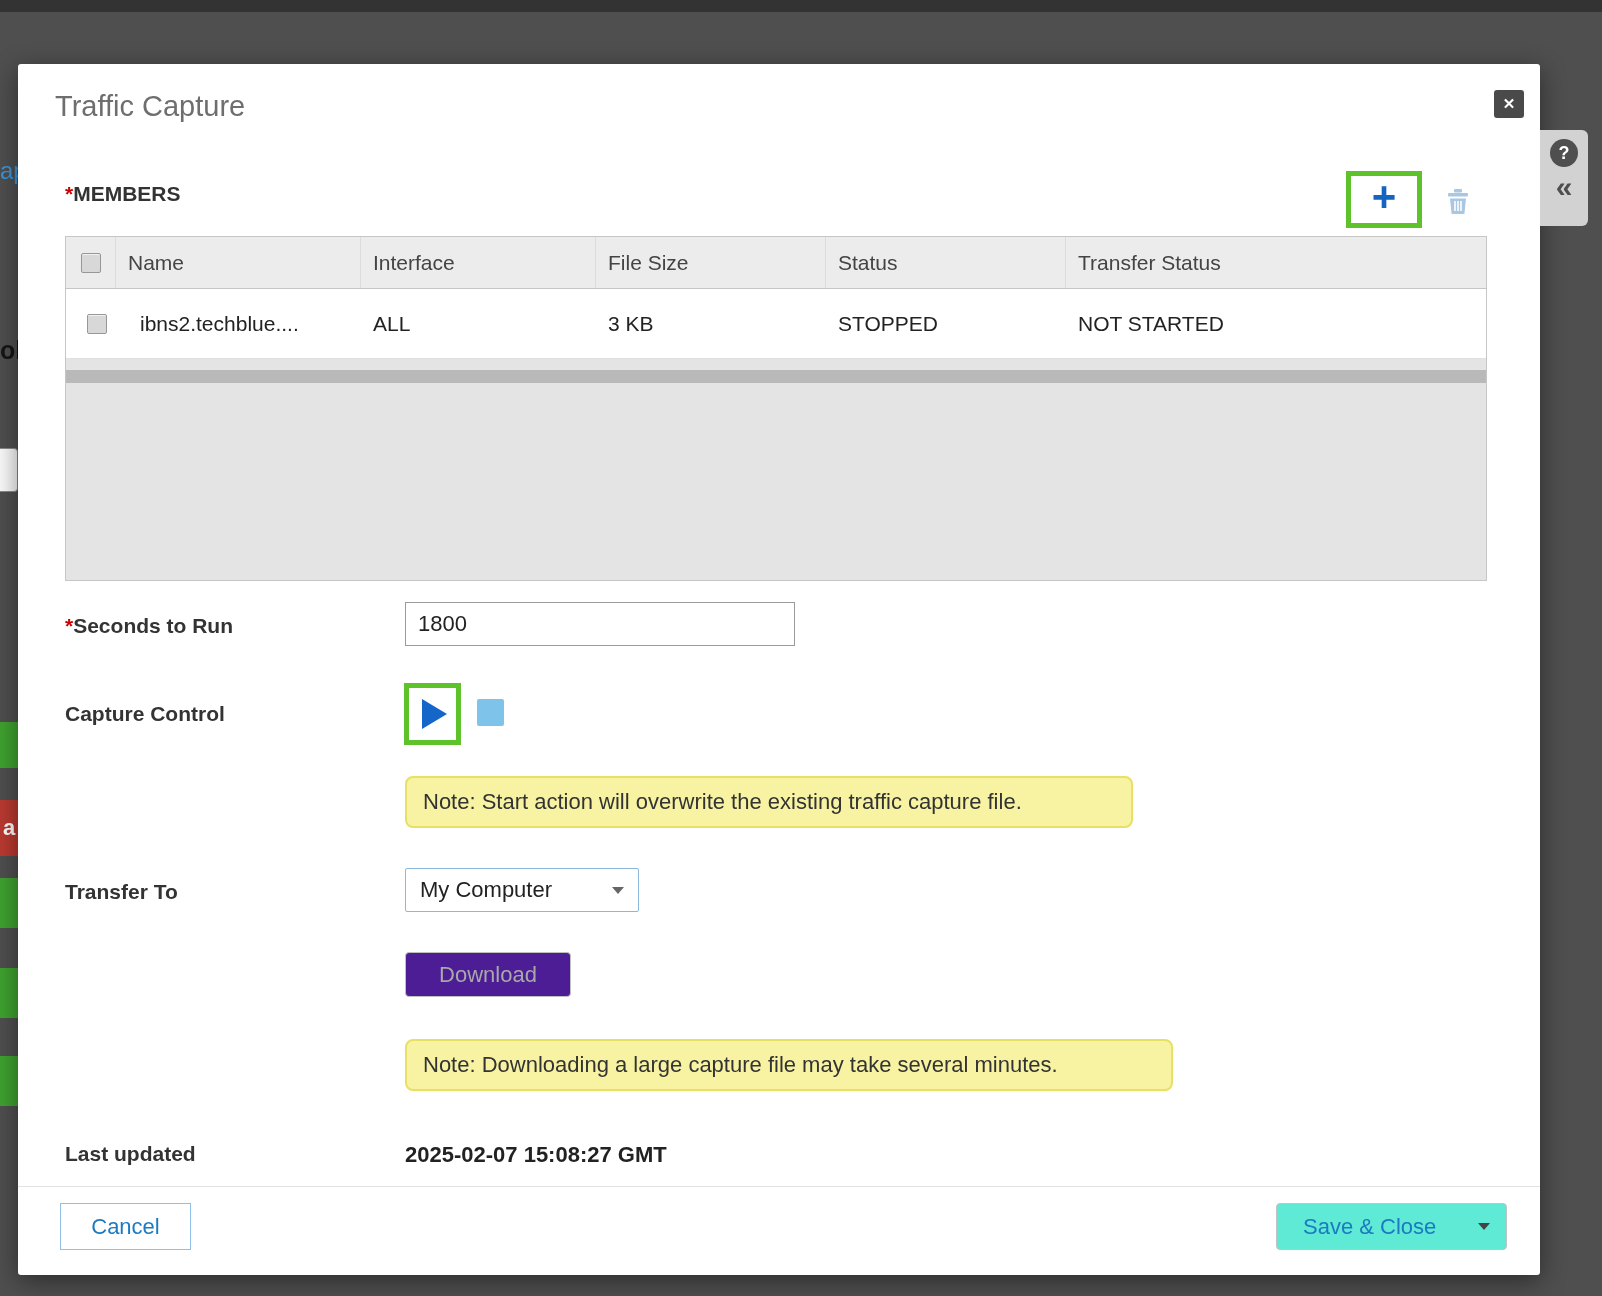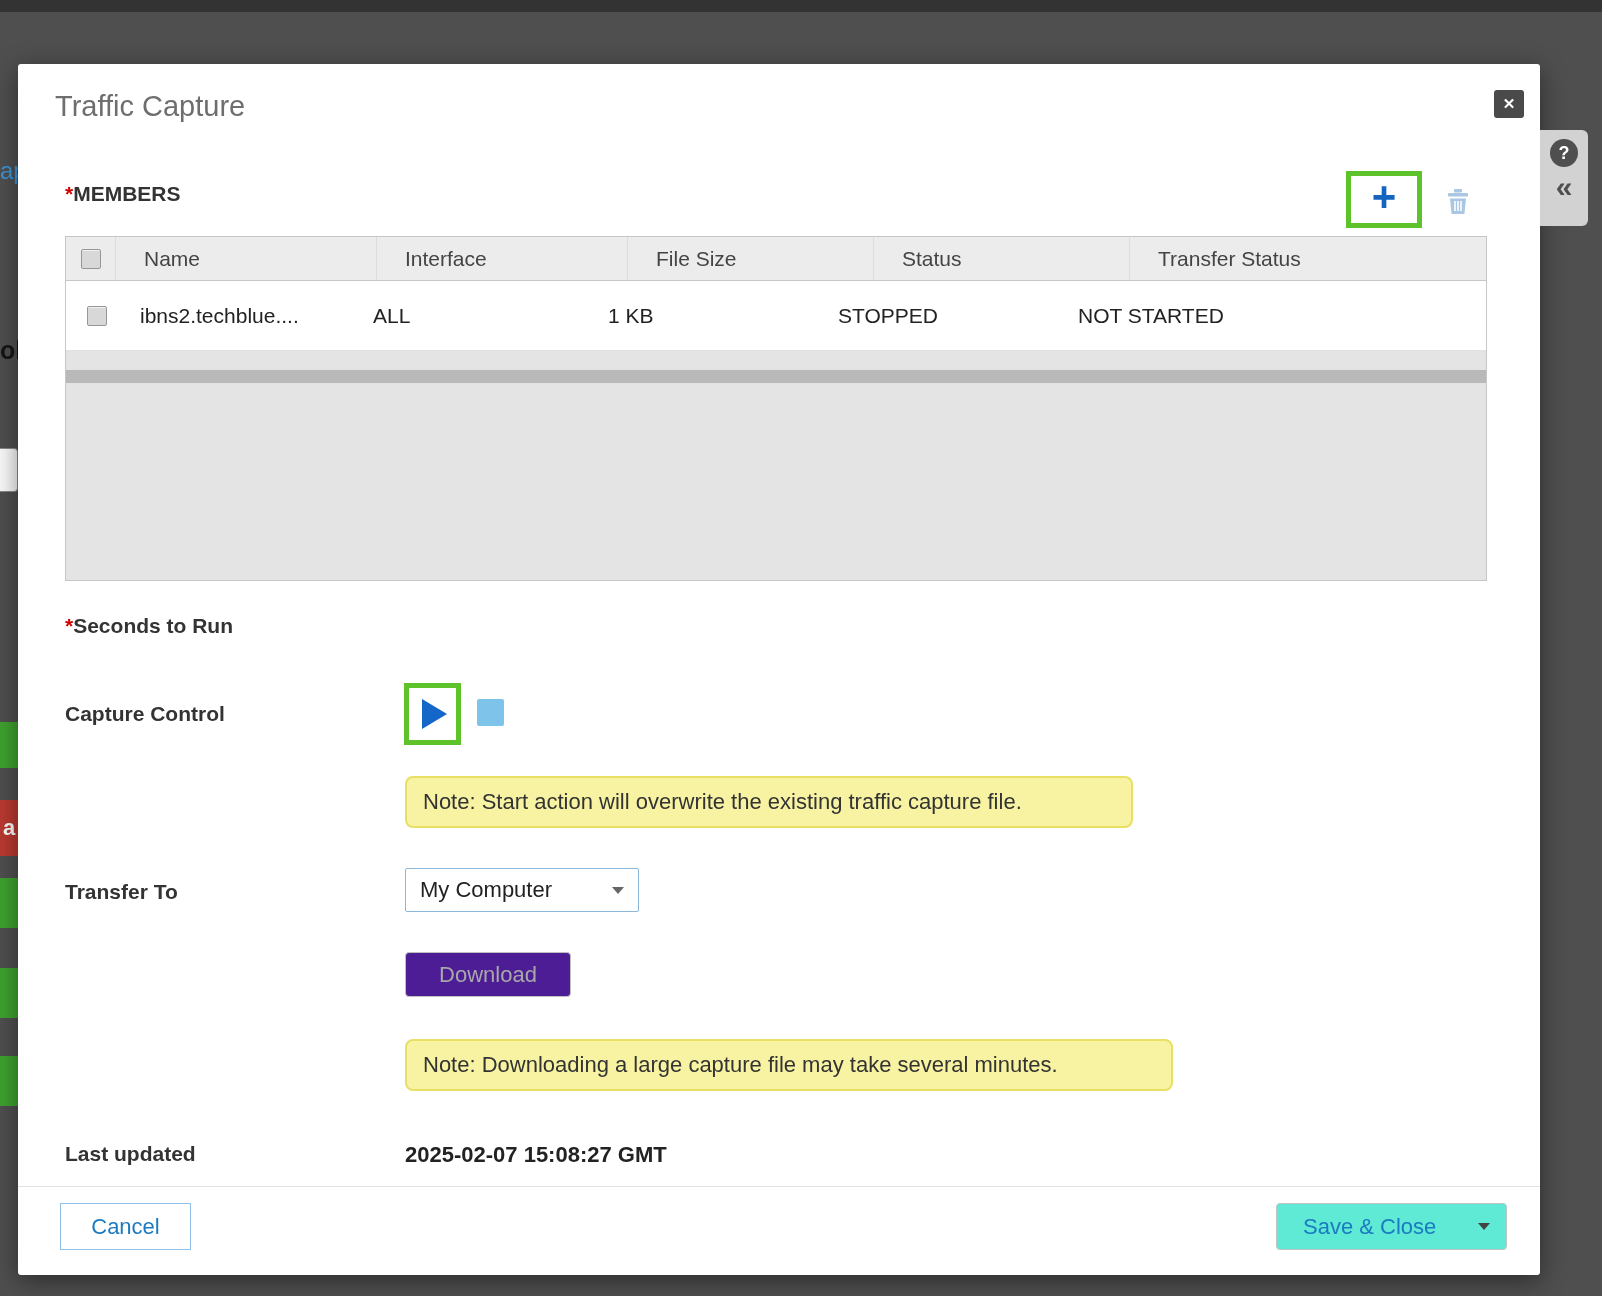--- a/index.html
+++ b/index.html
@@ -32,21 +32,21 @@
   .add-annotation { position:absolute; left:1328px; top:107px; width:76px; height:57px; border:5px solid #5ec22b; display:flex; align-items:center; justify-content:center; }
   .add-icon { color:#1565c0; font-size:42px; font-weight:bold; line-height:1; margin-top:-5px; cursor:pointer; }
   .trash-btn { position:absolute; left:1426px; top:122px; width:28px; height:30px; cursor:pointer; }
 
   .side-tab { position:absolute; left:1540px; top:130px; width:48px; height:96px; background:#d2d2d2; border-radius:0 6px 6px 0; display:flex; flex-direction:column; align-items:center; padding-top:9px; gap:7px; }
   .help-icon { width:28px; height:28px; border-radius:50%; background:#4f4f4f; color:#fff; font-size:18px; font-weight:bold; display:flex; align-items:center; justify-content:center; cursor:pointer; }
   .collapse-icon { color:#4f4f4f; font-size:30px; font-weight:bold; line-height:26px; cursor:pointer; }
 
   
   .members-table { position:absolute; left:47px; top:172px; width:1422px; height:345px; border:1px solid #c6c6c6; background:#e4e4e4; }
-  .thead { display:flex; height:44px; background:#ececec; border-bottom:1px solid #c6c6c6;gap:16px; }
+  .thead { display:flex; height:52px; background:#ececec; border-bottom:1px solid #c6c6c6; }
   .th { display:flex; align-items:center; padding-left:12px; font-size:21px; color:#444; border-right:1px solid #dcdcdc; }
   .th:last-child { border-right:none; }
   .c-check { width:50px; justify-content:center; padding-left:0; }
   .c-name { width:245px; }
   .c-if { width:235px; }
   .c-size { width:230px; }
   .c-status { width:240px; }
   .c-transfer { flex:1; }
   .trow { display:flex; height:70px; background:#fff; border-bottom:1px solid #e0e0e0; }
   .td { display:flex; align-items:center; padding-left:12px; font-size:21px; color:#222; }
@@ -128,30 +128,31 @@
         <div class="th c-size">File Size</div>
         <div class="th c-status">Status</div>
         <div class="th c-transfer">Transfer Status</div>
       </div>
       <div class="trow">
         <div class="td c-check">
             <div class="checkbox"></div>
           </div>
         <div class="td c-name">ibns2.techblue....</div>
         <div class="td c-if">ALL</div>
-        <div class="td c-size">1 KB</div>
+        <div class="td c-size">3 KB</div>
         <div class="td c-status">STOPPED</div>
         <div class="td c-transfer">NOT STARTED</div>
       </div>
       <div class="hscroll"></div>
     </div>
 
     <div class="field-label" style="top:550px;">
       <span class="req">*</span><span>Seconds to Run</span>
     </div>
+    <input class="seconds-input" type="text" value="1800" style="">
 
     <div class="field-label" style="top:638px;">Capture Control</div>
     <div class="play-annotation">
       <div class="play-icon"></div>
     </div>
     <div class="stop-btn"></div>
 
     <div class="note note-start">Note: Start action will overwrite the existing traffic capture file.</div>
 
     <div class="field-label" style="top:816px;">Transfer To</div>

